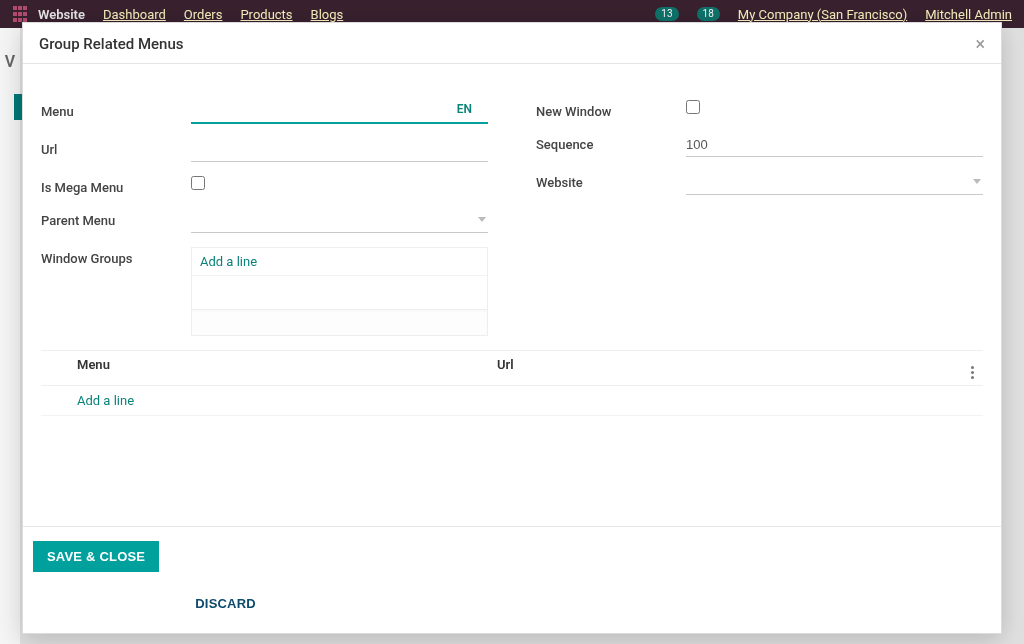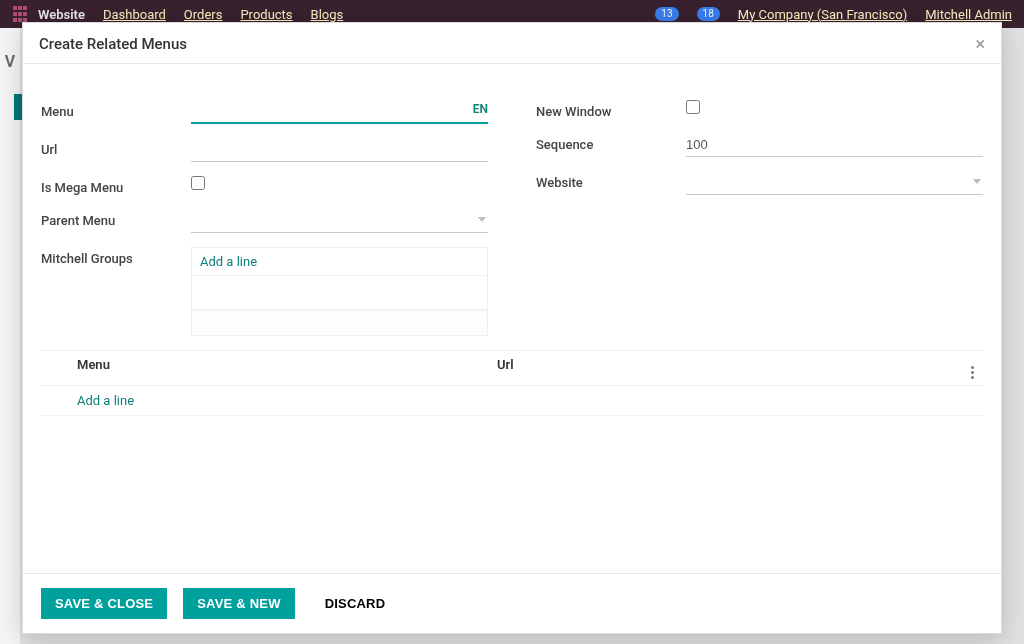--- a/index.html
+++ b/index.html
@@ -5,21 +5,21 @@
     * { margin: 0; padding: 0; box-sizing: border-box; }
     body { font-family: -apple-system, BlinkMacSystemFont, "Segoe UI", Roboto, "Helvetica Neue", sans-serif; background: #e9e9e9; overflow: hidden; }
 
     .backdrop { position: fixed; inset: 0; background: rgba(0,0,0,0.04); }
     .topbar { height: 28px; background: #3b2230; color: #ccc; display: flex; align-items: center; gap: 18px; padding: 0 12px; font-size: 13px; }
     .topbar .brand { display: flex; align-items: center; gap: 8px; font-weight: 600; color: #eee; }
     .topbar .apps-icon span { display: inline-block; width: 4px; height: 4px; background: #b84f72; margin: 0.5px; }
     .apps-grid { display:inline-flex; flex-wrap:wrap; width: 18px; height: 18px; }
     .topbar .navitem { color: #fef9c3; text-decoration: underline; }
     .topbar .spacer { flex:1; }
-    .topbar .badge { background:#3b82f6; color:#fff; border-radius: 8px; font-size: 10px; padding:0 6px; line-height:14px; }
+    .topbar .badge { background:#0f766e; color:#fff; border-radius: 8px; font-size: 10px; padding:0 6px; line-height:14px; }
 
     .page-left { position: fixed; left: 0; top: 28px; width: 20px; height: 100%; background: #f5f5f5; display:flex; align-items:flex-start; padding-top: 24px; justify-content:center; }
     .page-left .letter { color:#666; font-weight:600; }
     .greenblock { position: fixed; left: 14px; top: 94px; width: 34px; height: 26px; background:#077; }
 
     
     .modal { position: fixed; left: 22px; top: 22px; right: 22px; bottom: 10px; background: #fff; border: 1px solid #dcdcdc; box-shadow: 0 6px 24px rgba(0,0,0,0.18); display:flex; flex-direction:column; }
     .modal-header { padding: 12px 16px 10px; border-bottom: 1px solid #e6e6e6; display:flex; align-items:center; }
     .modal-title { font-size: 15px; color: #333; font-weight: 500; }
     .modal-close { margin-left:auto; color:#999; cursor:pointer; font-size: 18px; line-height: 1; }
@@ -27,21 +27,21 @@
     .modal-body { flex:1; overflow-y: scroll; padding: 36px 18px 20px; font-size: 13px; color:#555; position: relative; }
 
     .columns { display:flex; gap: 48px; }
     .col { flex: 1; }
 
     .field-row { display:flex; align-items:flex-start; margin-bottom: 14px; }
     .field-label { width: 150px; padding-top: 4px; color:#444; font-weight:500; }
     .field-control { flex:1; position:relative; }
     .input-underline { width:100%; border:none; border-bottom: 1px solid #c9c9c9; padding: 4px 0; font-size: 13px; outline:none; background:transparent; color:#555; }
     .input-underline.focused { border-bottom-color:#00A09D; box-shadow: inset 0 -1px 0 #00A09D; }
-    .lang-tag { position:absolute; right:0; top:2px; font-size: 12px; color:#0b8279; font-weight:600; cursor:pointer; }
+    .lang-tag { position:absolute; right:16px; top:2px; font-size: 12px; color:#0b8279; font-weight:600; cursor:pointer; }
     .caret-down { position:absolute; right:2px; top:8px; width:0;height:0;border-left:4px solid transparent;border-right:4px solid transparent;border-top:5px solid #bbb; pointer-events:none;}
 
     input[type=checkbox] { width:14px; height:14px; }
 
     .inner-table { border:1px solid #eee; }
     .inner-table .header-row { display:flex; align-items:center; padding:7px 8px; font-weight:600; color:#333; }
     .inner-table .header-row .spacer { flex:1; }
     .kebab { width:4px; display:inline-flex; flex-direction:column; gap:2px; cursor:pointer; }
     .kebab span { width:3px; height:3px; background:#777; border-radius:50%; }
     .inner-table .body-row { padding:6px 8px; }
@@ -52,24 +52,24 @@
     .section-title { margin-top: 48px; font-weight:600; color:#333; margin-bottom: 6px; }
 
     .child-table { width:100%; }
     .child-header { display:flex; padding: 6px 0 6px 36px; font-weight:600; color:#333; border-top:1px solid #eee; border-bottom:1px solid #eee;}
     .child-header .col-menu { flex: 0 0 420px; }
     .child-header .col-url { flex: 1; }
     .child-header .kebab-wrap { padding-right:8px; }
     .child-body-row { padding: 7px 0 7px 36px; border-bottom:1px solid #f3f3f3; }
     .child-empty { height: 56px; background:#fff; }
 
-    .modal-footer { border-top:1px solid #e6e6e6; padding: 14px 18px; display:flex; gap: 16px; align-items:flex-start; }
+    .modal-footer { border-top:1px solid #e6e6e6; padding: 14px 10px; display:flex; gap: 22px; align-items:flex-start; }
     .btn { font-size: 13px; font-weight:600; padding: 8px 14px; border:none; cursor:pointer; letter-spacing:.2px; }
     .btn-primary { background:#00A09D; color:#fff; }
-    .btn-link { background:transparent; color:#000000; }
+    .btn-link { background:transparent; color:#0c4a6e;margin-top:47px; }
 
     
     .modal-body::-webkit-scrollbar { width:14px; }
     .modal-body::-webkit-scrollbar-track { background:#f5f5f5; }
     .modal-body::-webkit-scrollbar-thumb { background:#cfcfcf; border:3px solid #f5f5f5; border-radius:8px; }
   </style>
 </head>
 <body>
 
 <div class="backdrop"></div>
@@ -100,21 +100,21 @@
   <span class="navitem">Mitchell Admin</span>
 </div>
 
 <div class="page-left">
   <span class="letter">V</span>
 </div>
 <div class="greenblock"></div>
 
 <div class="modal">
   <div class="modal-header">
-    <div class="modal-title">Create Related Menus</div>
+    <div class="modal-title">Group Related Menus</div>
     <div class="modal-close">×</div>
   </div>
 
   <div class="modal-body">
     <div class="columns">
 
       <div class="col">
         <div class="field-row">
           <div class="field-label">Menu</div>
           <div class="field-control">
@@ -135,21 +135,21 @@
           </div>
         </div>
         <div class="field-row">
           <div class="field-label">Parent Menu</div>
           <div class="field-control">
             <input class="input-underline" value="" style="">
             <span class="caret-down"></span>
           </div>
         </div>
         <div class="field-row">
-          <div class="field-label">Mitchell Groups</div>
+          <div class="field-label">Window Groups</div>
           <div class="field-control">
             <div class="inner-table">
               <div class="body-row">
                 <span class="add-a-line">Add a line</span>
               </div>
               <div class="empty-row"></div>
               <div class="footer-row"></div>
             </div>
           </div>
         </div>
@@ -191,16 +191,15 @@
       <div class="child-body-row">
         <span class="add-a-line">Add a line</span>
       </div>
       <div class="child-empty"></div>
 
     </div>
   </div>
 
   <div class="modal-footer">
     <button class="btn btn-primary">SAVE &amp; CLOSE</button>
-    <button class="btn btn-primary">SAVE &amp; NEW</button>
     <button class="btn btn-link">DISCARD</button>
   </div>
 </div>
 
 </body></html>

